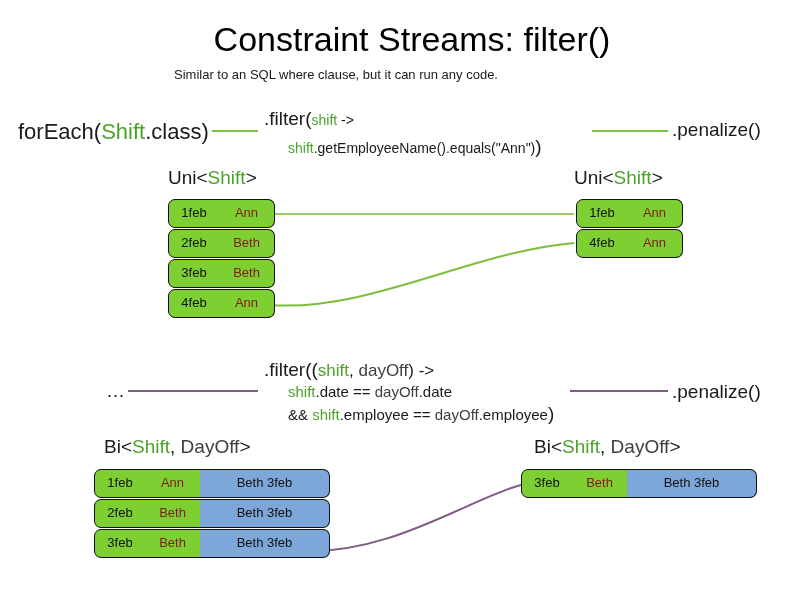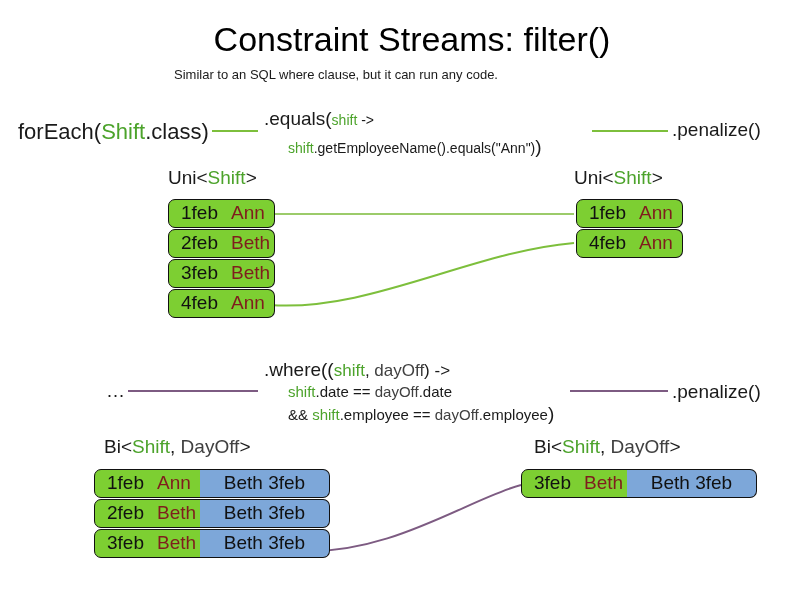--- a/index.html
+++ b/index.html
@@ -83,21 +83,21 @@
   }
   .tuple {
     display: flex;
     flex-direction: row;
   }
   .cell {
     border: 1.6px solid #111111;
     box-sizing: border-box;
     height: 29px;
     line-height: 25px;
-    font-size: 19px;
+    font-size: 13px;
     padding: 0 12px;
     white-space: nowrap;
     text-align: center;
   }
   .cell-shift-date {
     background: #7DCF32;
     color: #111111;
     border-radius: 7px 0 0 7px;
     border-right-width: 1.6px;
   }
@@ -160,21 +160,21 @@
     <line x1="570" y1="391" x2="668" y2="391" stroke="#7D5B82" stroke-width="2"></line>
 
     <path d="M 298 551 C 390 556 470 498 521 485" stroke="#7D5B82" stroke-width="2" fill="none"></path>
   </svg>
 
   <div class="code t-foreach">
     <span class="k">forEach(</span><span class="g">Shift</span><span class="k">.class)</span>
   </div>
 
   <div class="code t-filter1">
-    <span class="k">.equals(</span><span class="g" style="font-size:14px">shift</span><span class="k" style="font-size:14px"> -&gt;</span>
+    <span class="k">.filter(</span><span class="g" style="font-size:14px">shift</span><span class="k" style="font-size:14px"> -&gt;</span>
   </div>
 
   <div class="code t-filter1b">
     <span class="g">shift</span><span class="k">.getEmployeeName().equals("Ann")</span><span class="k" style="font-size:19px">)</span>
   </div>
 
   <div class="code t-pen1">.penalize()</div>
 
   <div class="streamlabel lbl-uni-left">
     <span>Uni&lt;</span><span class="g">Shift</span><span>&gt;</span>
@@ -209,21 +209,21 @@
     </div>
     <div class="tuple">
       <div class="cell cell-shift-date w-date">4feb</div>
       <div class="cell cell-shift-name w-name">Ann</div>
     </div>
   </div>
 
   <div class="code t-dots">…</div>
 
   <div class="code t-filter2">
-    <span class="k" style="font-size:19px">.where((</span><span class="g">shift</span><span class="k">, </span><span class="b">dayOff</span><span class="k">) -&gt;</span>
+    <span class="k" style="font-size:19px">.filter((</span><span class="g">shift</span><span class="k">, </span><span class="b">dayOff</span><span class="k">) -&gt;</span>
   </div>
 
   <div class="code t-filter2b">
     <span class="g">shift</span><span class="k">.date</span><span class="k"> == </span><span class="b">dayOff</span><span class="k">.date</span>
   </div>
 
   <div class="code t-filter2c">
     <span class="k">&amp;&amp; </span><span class="g">shift</span><span class="k">.employee</span><span class="k"> == </span><span class="b">dayOff</span><span class="k">.employee</span><span class="k" style="font-size:19px">)</span>
   </div>
 

